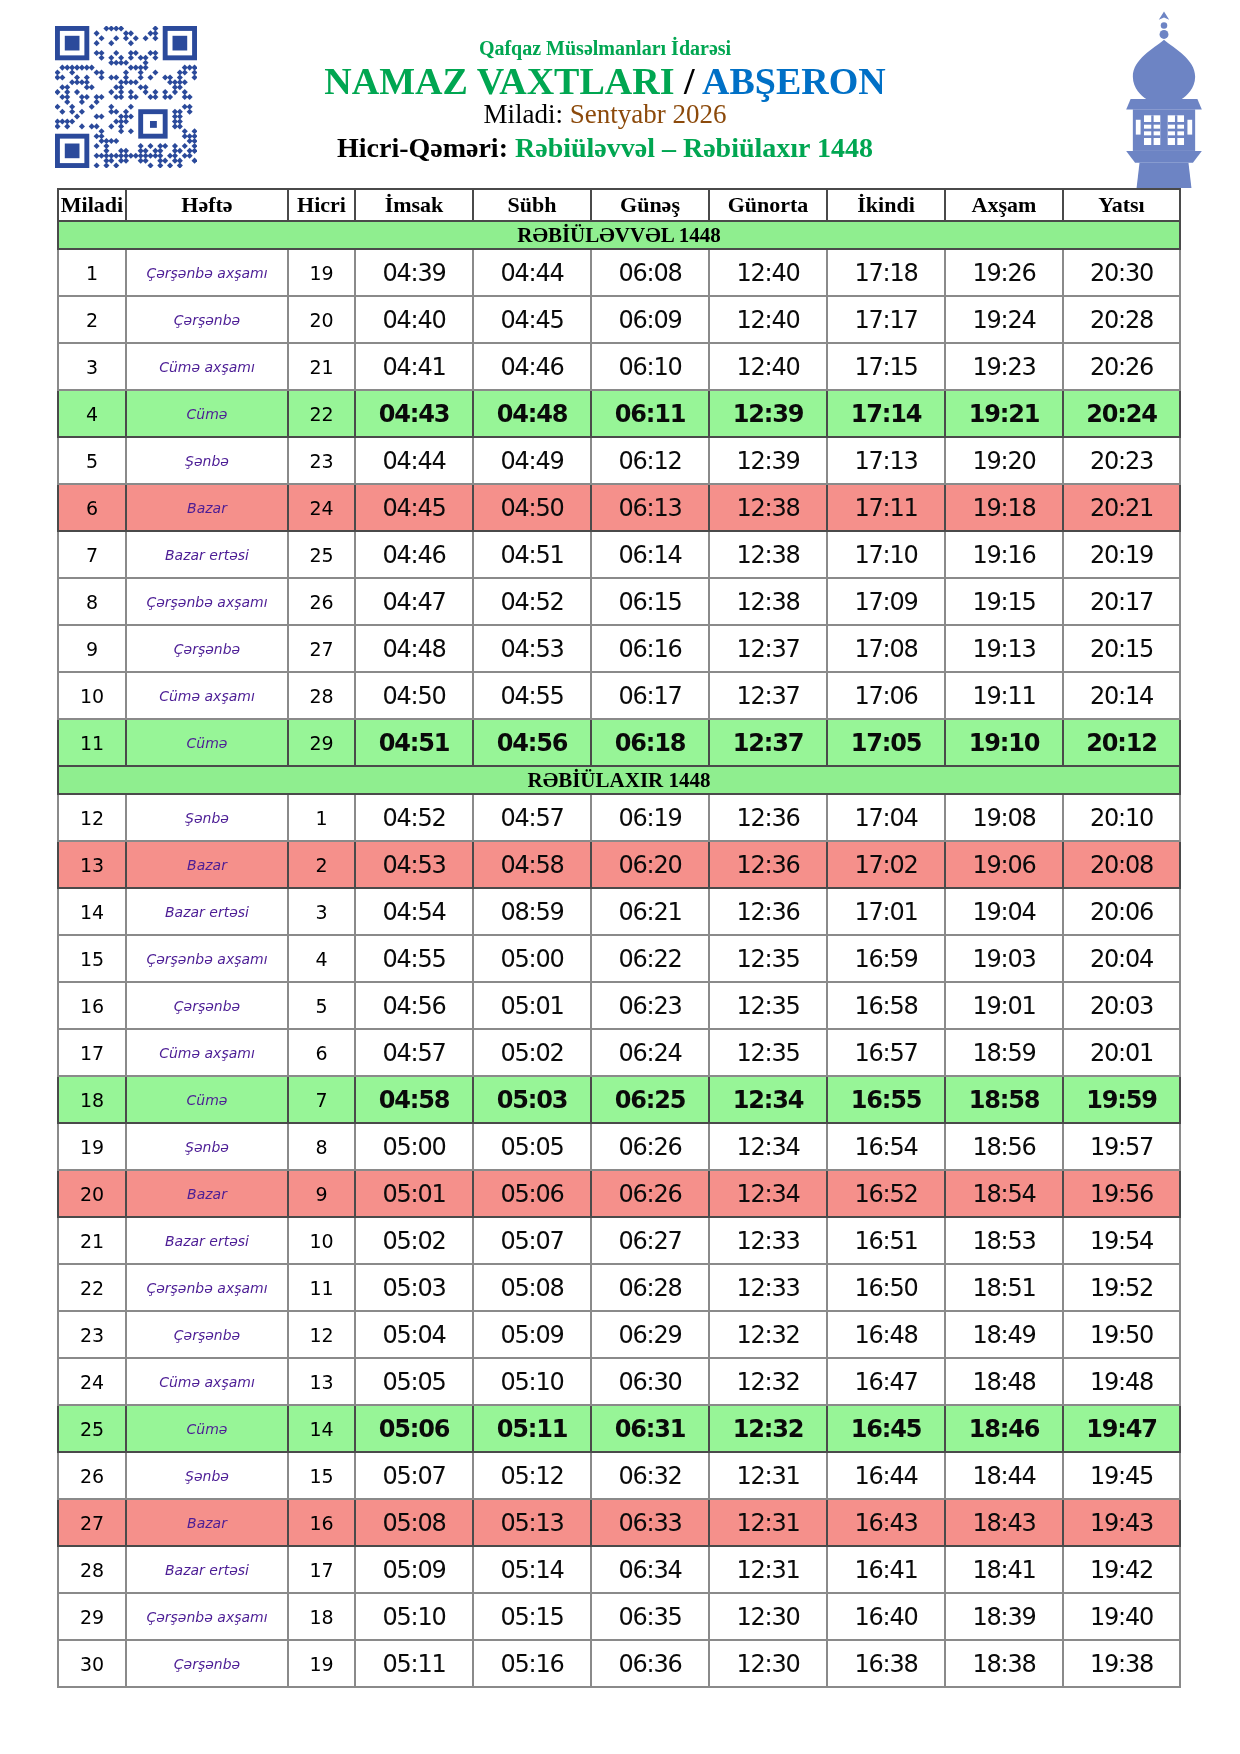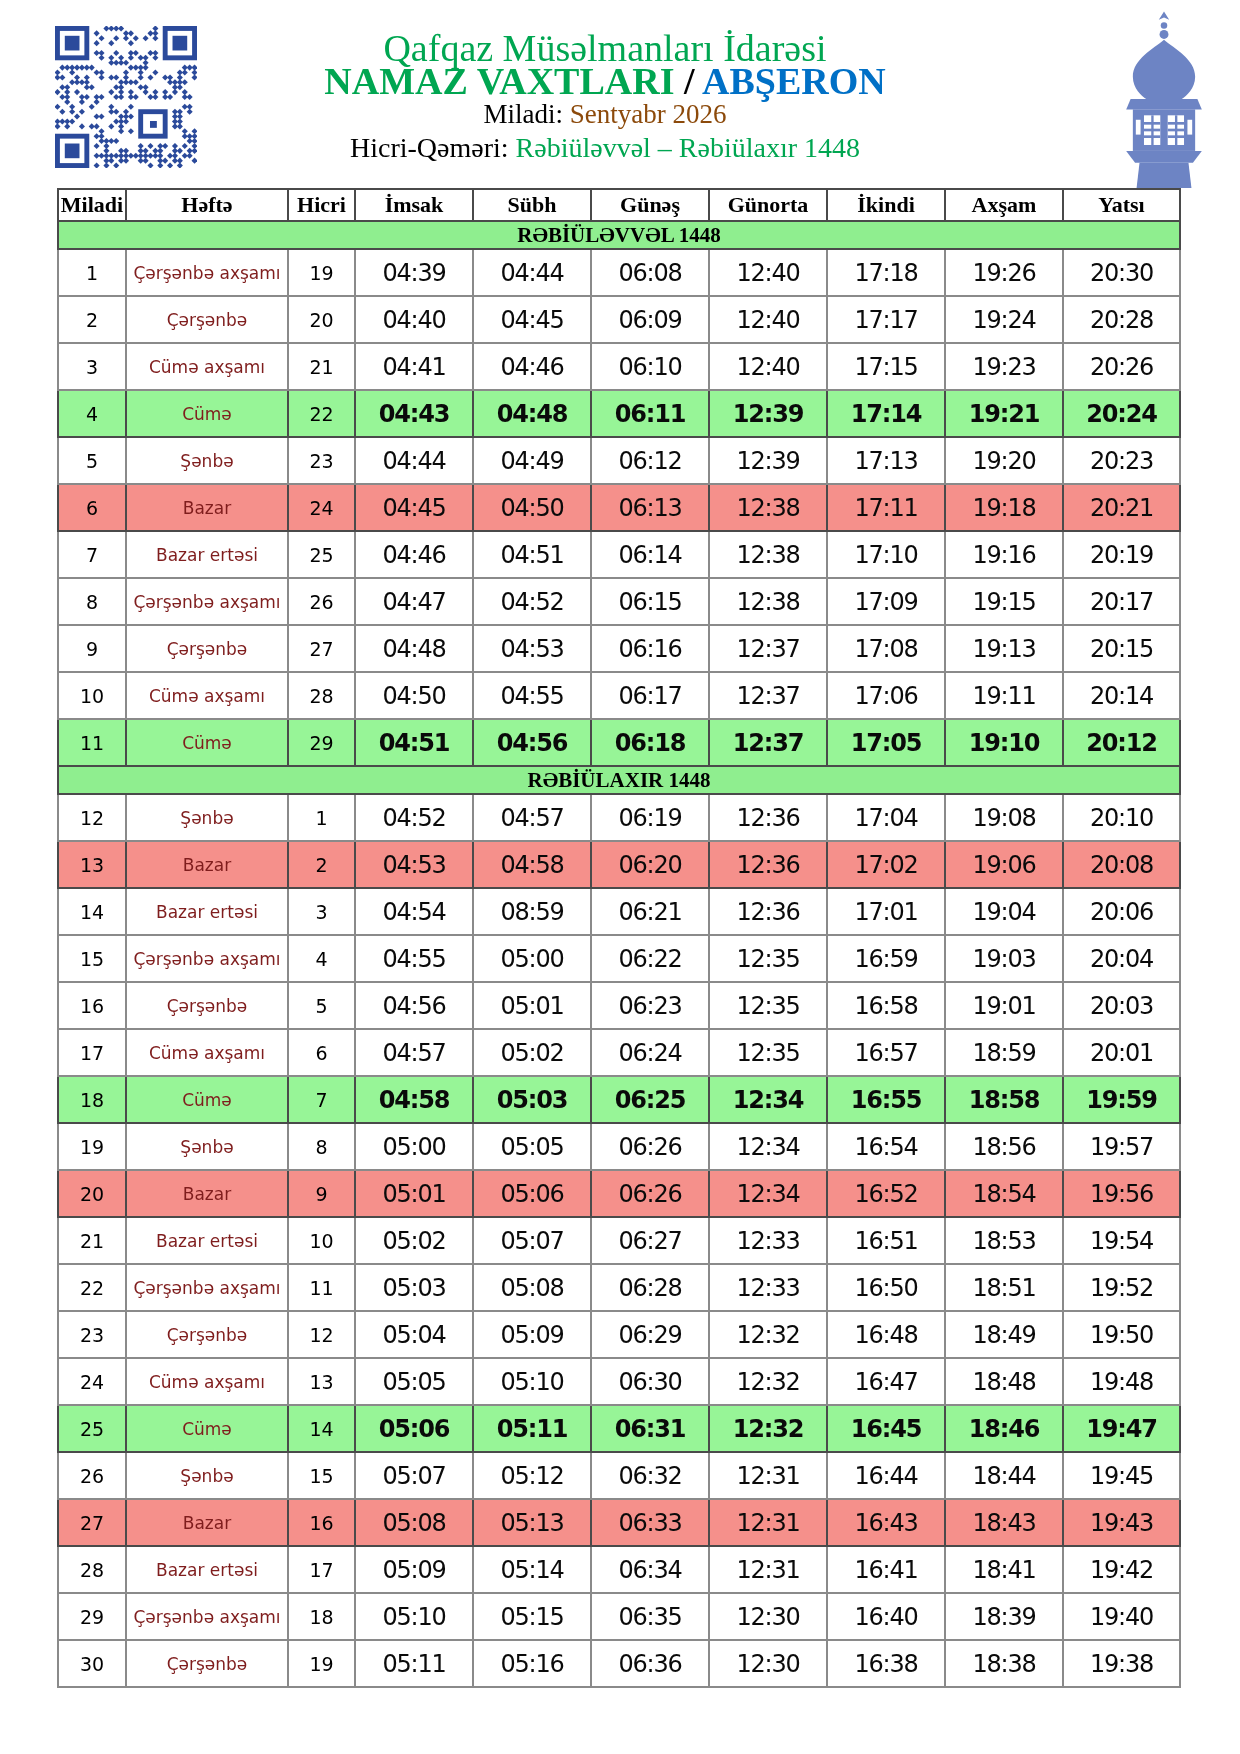--- a/index.html
+++ b/index.html
@@ -6,39 +6,39 @@
     --title-green:#00A651; --city-blue:#0070C6; --month-brown:#8C4A0B;
     --section-bg:#8FEE8F; --friday-bg:#97F597; --sunday-bg:#F5908B;
     --qr-blue:#2B4A9B; --minaret-blue:#6D84C4; --ink:#000;
   }
   html,body{margin:0;padding:0;}
   body{width:1240px;height:1754px;background:#fff;position:relative;
        font-family:"Liberation Serif", serif;color:var(--ink);overflow:hidden;}
   .qr{position:absolute;left:55px;top:26px;width:142px;height:142px;}
   .minaret{position:absolute;right:0px;top:10px;width:152px;height:178px;}
   .titles{position:absolute;left:210px;right:240px;top:32px;text-align:center;line-height:33px;}
-  .titles .l1{font-size:38px;font-weight:normal;color:var(--title-green);}
+  .titles .l1{font-size:20px;font-weight:bold;color:var(--title-green);}
   .titles .l2{font-size:38px;font-weight:bold;}
   .titles .l2 .main{color:var(--title-green);}
   .titles .l2 .sep{color:#000;}
   .titles .l2 .city{color:var(--city-blue);}
   .titles .l3{font-size:27px;font-weight:normal;}
   .titles .l3 .val{color:var(--month-brown);}
-  .titles .l4{font-size:28px;font-weight:normal;}
+  .titles .l4{font-size:28px;font-weight:bold;}
   .titles .l4 .val{color:var(--title-green);}
   .table-wrap{position:absolute;left:57px;top:188px;width:1122px;}
   table{width:100%;border-collapse:collapse;table-layout:fixed;border-radius:28px;}
   th{height:30px;font-family:"Liberation Serif", serif;font-size:22px;font-weight:bold;
      border:2px solid #4a4a4a;background:#fff;padding:0;}
   td{border:2px solid #8a8a8a;text-align:center;padding:0;vertical-align:middle;}
   tr.section-row td{height:26px;background:var(--section-bg);font-family:"Liberation Serif", serif;
      font-size:21px;font-weight:bold;border-color:#4a4a4a;}
   tr.data{height:47px;}
   td.miladi,td.hicri{font-family:"DejaVu Sans", sans-serif;font-size:19px;}
-  td.hefte{font-family:"DejaVu Sans", sans-serif;font-size:17px;color:#7f1d1d;}
+  td.hefte{font-family:"DejaVu Sans", sans-serif;font-size:14px;color:#4c1d95;font-style:italic;}
   td.time{font-family:"DejaVu Sans", sans-serif;font-size:24px;letter-spacing:-1.2px;color:#0a0a0a;}
   tr.friday td{background:var(--friday-bg);border-color:#4a4a4a;}
   tr.friday td.time{font-weight:bold;}
   tr.sunday td{background:var(--sunday-bg);border-color:#4a4a4a;}
   .footer{position:absolute;left:57px;top:1712px;width:1122px;text-align:right;
      font-size:19px;font-weight:bold;font-family:"Liberation Serif", serif;margin-top:44px;}
 </style>
 </head>
 <body>
 

